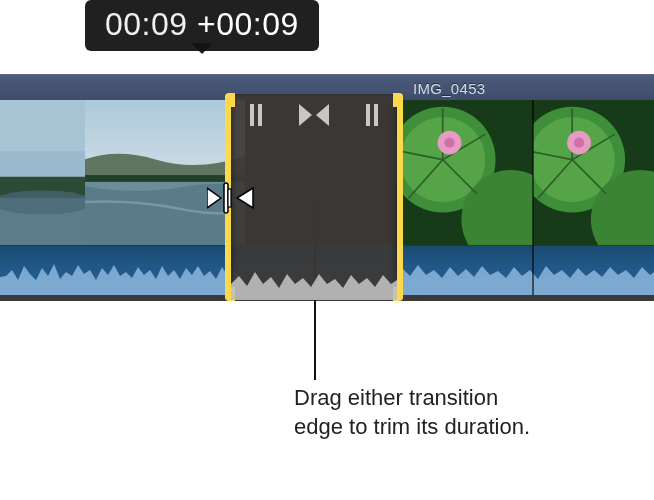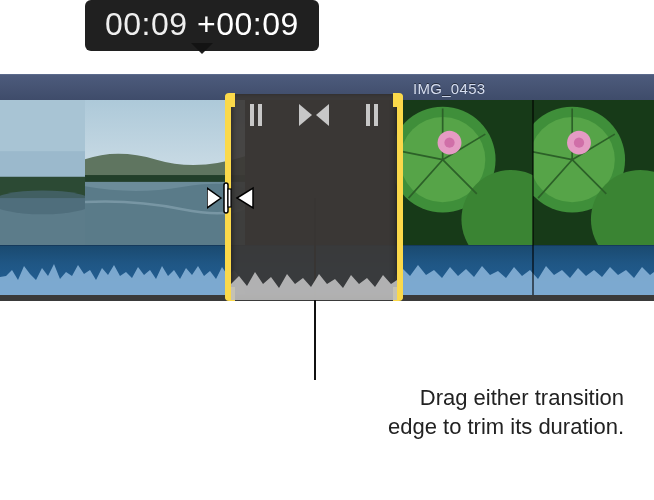--- a/index.html
+++ b/index.html
@@ -186,16 +186,16 @@
           <rect x="17" y="3" width="4" height="30" rx="2" fill="#fff" stroke="#000" stroke-width="1.5"></rect>
           <rect x="21" y="9" width="3" height="18" fill="#fff" stroke="#000" stroke-width="1.2"></rect>
           <path d="M30 18 L46 8 L46 28 Z" fill="#fff"></path>
           <path d="M30 18 L46 8 L46 28 Z" fill="none" stroke="#000" stroke-width="1.5"></path>
         </svg>
       </div>
     </div>
   </div>
 
   <div class="callout-line" style="left:314px; top:198px; height:182px;"></div>
-  <div class="callout-text" style="left:294px; top:384px; width:330px; white-space:pre-line;text-align:right;">Drag either transition
+  <div class="callout-text" style="left:294px; top:384px; width:330px; white-space:pre-line;">Drag either transition
 edge to trim its duration.</div>
 
 </div>
 
 </body></html>

